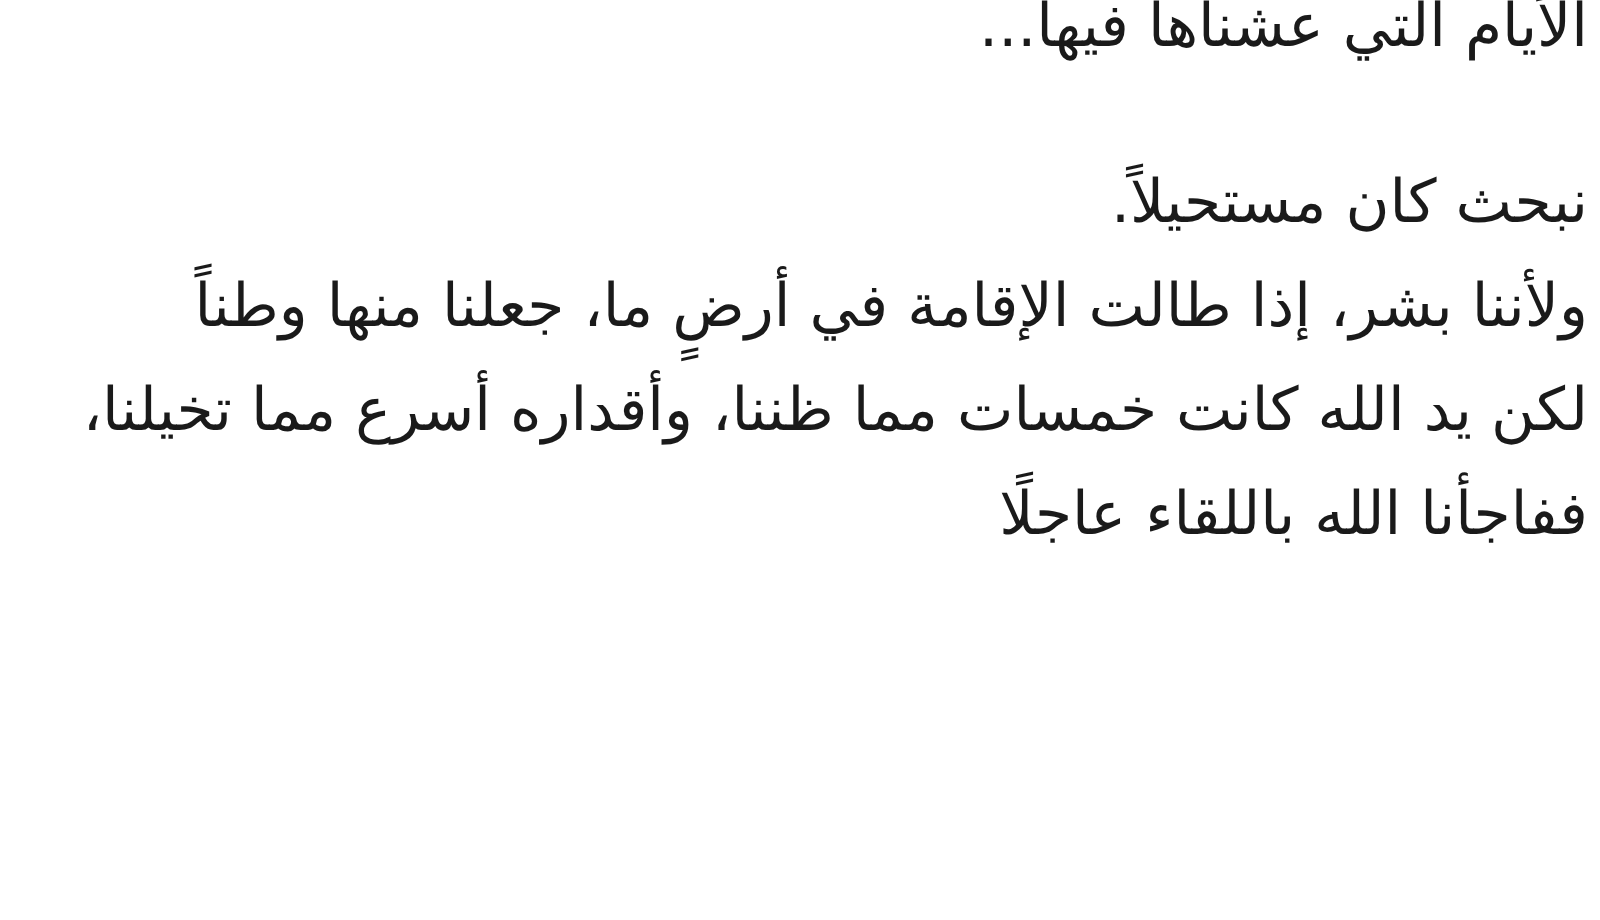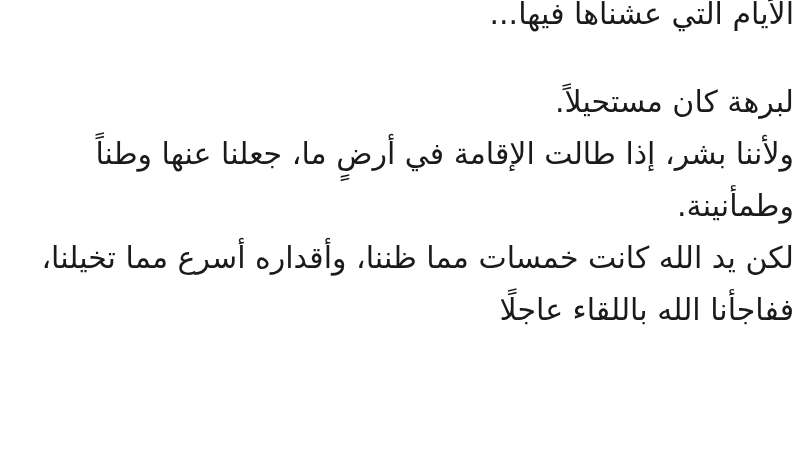--- a/index.html
+++ b/index.html
@@ -47,22 +47,21 @@
   }
 </style>
 </head>
 <body>
 
 <div class="page">
 
   <div class="text-block">
     <div class="text-line">الأيام التي عشناها فيها...</div>
     <div class="para-gap"></div>
-    <div class="text-line">لبرهة كان مستحيلاً.</div>
-    <div class="text-line">ولأننا بشر، إذا طالت الإقامة في أرضٍ ما، جعلنا عنها وطناً</div>
-    <div class="text-line">وطمأنينة.</div>
+    <div class="text-line">نبحث كان مستحيلاً.</div>
+    <div class="text-line">ولأننا بشر، إذا طالت الإقامة في أرضٍ ما، جعلنا منها وطناً</div>
     <div class="text-line">لكن يد الله كانت خمسات مما ظننا، وأقداره أسرع مما تخيلنا،</div>
     <div class="text-line">ففاجأنا الله باللقاء عاجلًا</div>
   </div>
 
   <div class="watermark">خمسات</div>
 
 </div>
 
 </body></html>

